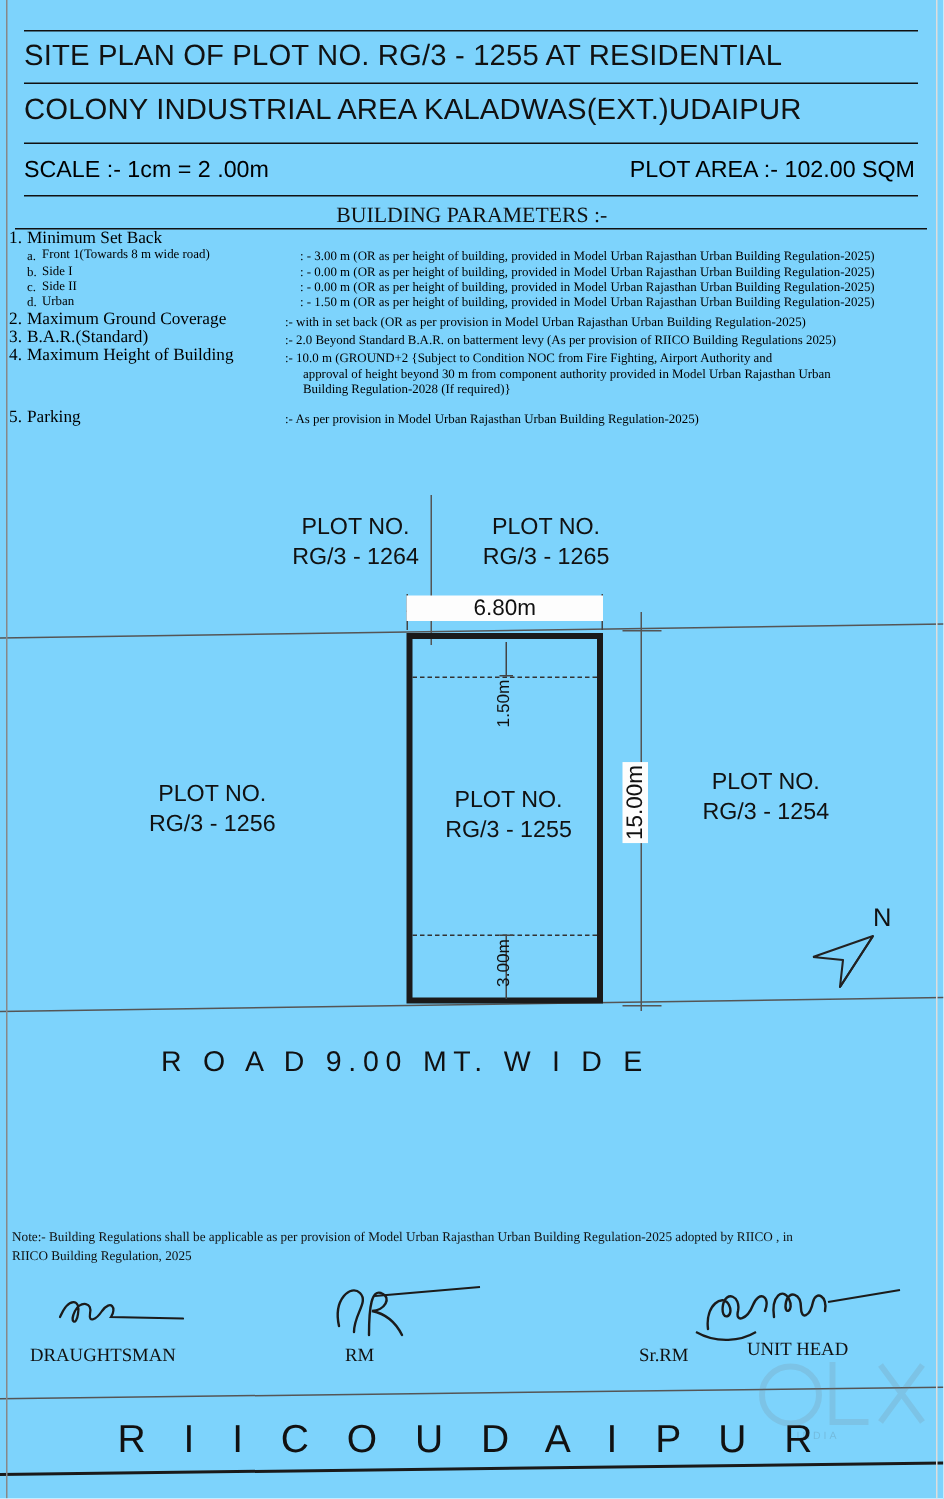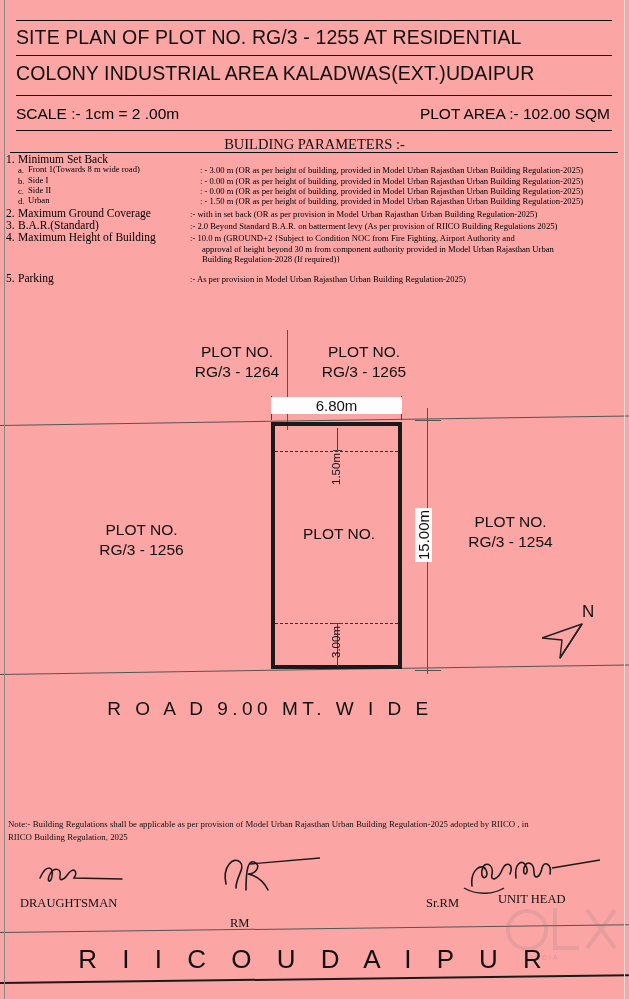--- a/index.html
+++ b/index.html
@@ -8,21 +8,21 @@
     background: #fff;
   }
   body {
     font-family: "Liberation Sans", sans-serif;
     color: #000;
   }
   #page {
     position: relative;
     width: 629px;
     height: 999px;
-    background: #fca5a5;
+    background: #7dd3fc;
     overflow: hidden;
   }
 
   
   .hline {
     position: absolute;
     background: #111;
     height: 1px;
   }
   .vline {
@@ -466,20 +466,21 @@
       <div class="inner-dim-line" style="left:62px; top:2px; height:23px;"></div>
       <div class="tick-h" style="left:58px; top:24px;"></div>
       <div class="dim-vert-label" style="left:55px; top:27px;">1.50m</div>
 
       <div class="inner-dim-line" style="left:62px; top:198px; height:42px;"></div>
       <div class="tick-h" style="left:58px; top:197px;"></div>
       <div class="dim-vert-label" style="left:55px; top:200px;">3.00m</div>
 
       <div class="plot-label" style="left:-6px; top:98px; width:140px;">
         <div>PLOT NO.</div>
+        <div>RG/3 - 1255</div>
       </div>
     </div>
 
     <div id="dim-right">
       <div class="ext" style="top:12px;"></div>
       <div class="ext" style="top:262px;"></div>
       <div class="bar"></div>
       <div id="dim-right-label">15.00m</div>
     </div>
 
@@ -508,21 +509,21 @@
       </svg>
       <div class="sig-name" style="margin-top:34px;">DRAUGHTSMAN</div>
     </div>
 
     <div class="sig-block" style="left:212px; top:0px;">
       <svg class="scribble" style="left:4px; top:-8px;" width="110" height="42" viewBox="0 0 110 42">
         <path d="M10,30 C6,12 18,2 24,8 C30,14 20,22 20,34" fill="none" stroke="#1b1b1b" stroke-width="1.6" stroke-linecap="round"></path>
         <path d="M30,36 C30,16 32,6 38,8 C46,11 40,20 32,20 C42,22 48,28 52,36" fill="none" stroke="#1b1b1b" stroke-width="1.6" stroke-linecap="round"></path>
         <path d="M34,10 L104,4" fill="none" stroke="#1b1b1b" stroke-width="1.3"></path>
       </svg>
-      <div class="sig-name" style="margin-top:54px; margin-left:18px;">RM</div>
+      <div class="sig-name" style="margin-top:34px; margin-left:18px;">RM</div>
     </div>
 
     <div class="sig-block" style="left:388px; top:34px;margin-left:38px;">
       <div class="sig-name">Sr.RM</div>
     </div>
 
     <div class="sig-block" style="left:466px; top:0px;">
       <svg class="scribble" style="left:-6px; top:-10px;" width="150" height="46" viewBox="0 0 150 46">
         <path d="M12,34 C10,18 22,10 26,18 C30,26 20,30 22,18 C24,8 34,12 32,22 C30,30 38,28 42,18 C46,8 54,12 50,22" fill="none" stroke="#1b1b1b" stroke-width="1.6" stroke-linecap="round"></path>
         <path d="M56,26 C54,12 62,6 66,14 C70,22 62,26 64,16 C66,8 74,10 74,20 C74,28 80,26 82,16 C84,8 92,12 90,22" fill="none" stroke="#1b1b1b" stroke-width="1.6" stroke-linecap="round"></path>

